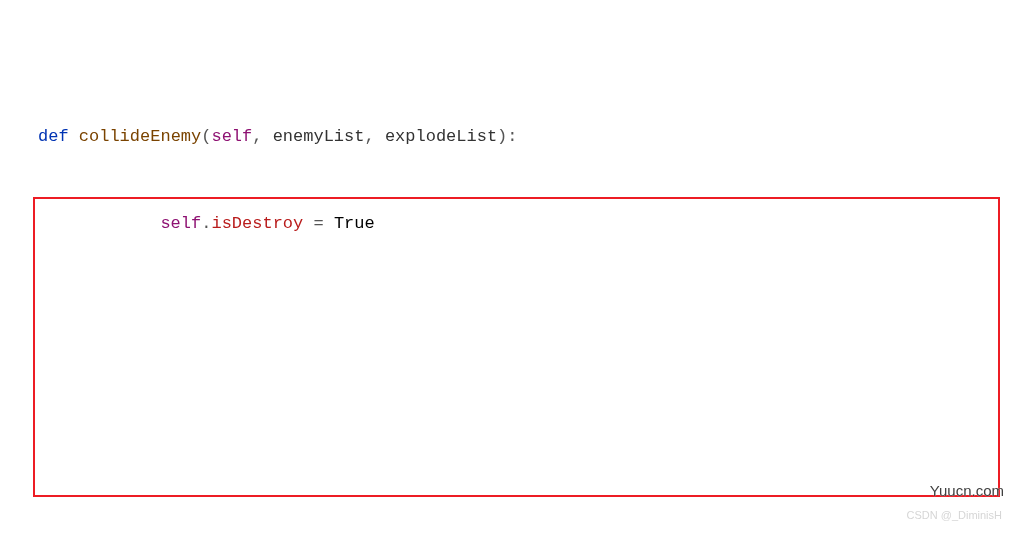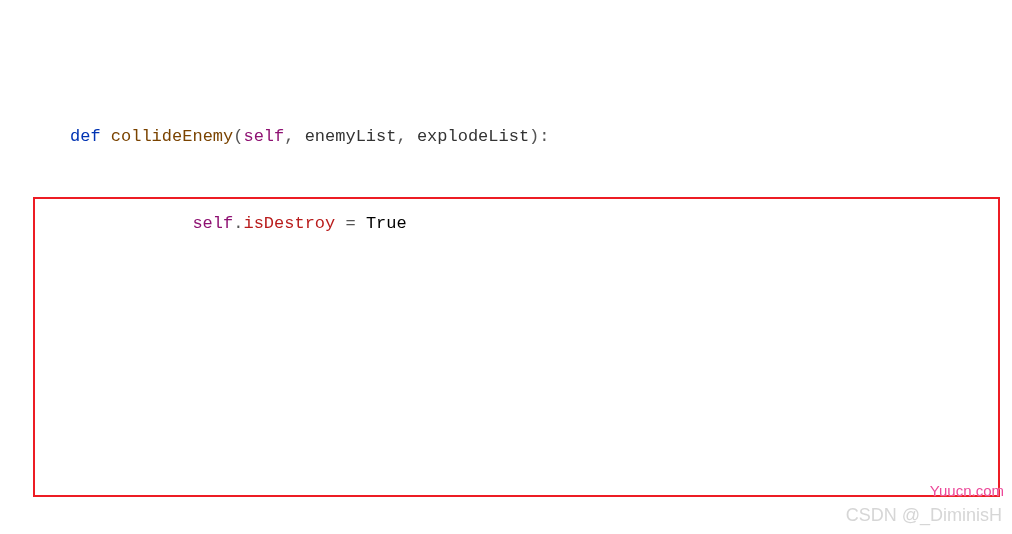--- a/index.html
+++ b/index.html
@@ -11,52 +11,52 @@
     font-size: 17px;
     line-height: 29px;
     color: #333;
     overflow: hidden;
   }
   .code-area {
     padding: 6px 0 0 0;
     white-space: pre;
     position: relative;
   }
-  .line { padding-left: 38px; position: relative; z-index: 2; margin-left: 32px; }
+  .line { padding-left: 38px; position: relative; z-index: 2; }
   .kw   { color: #0033b3; }     
   .fn   { color: #7a4300; }     
   .self { color: #8e1172; }     
   .var  { color: #333; } 
   .bool { color: #000000; }
   .attr { color: #b91c1c; }
   .call { color: #333; }
   .p    { color: #555; }
   .redbox {
     position: absolute;
     left: 33px; top: 197px;
     width: 967px; height: 300px;
     border: 2px solid #ed1c24;
     z-index: 1;
     pointer-events: none;
   }
   .wm1 {
     position: absolute;
     right: 8px; bottom: 29px;
-    color: #ec4899;
+    color: #404040;
     font-family: Arial, sans-serif;
     font-size: 15px;
     text-shadow: 0 0 1px #fff;
     z-index: 3;
   }
   .wm2 {
     position: absolute;
     right: 10px; bottom: 4px;
     color: #d6d6d6;
     font-family: Arial, sans-serif;
-    font-size: 18px;
+    font-size: 11px;
     z-index: 3;
   }
 </style>
 </head>
 <body>
 
 <div class="code-area">
   <div class="redbox"></div>
 
   <div class="line"><span class="kw">def</span> <span class="fn">collideEnemy</span><span class="p">(</span><span class="self">self</span><span class="p">, </span><span class="var">enemyList</span><span class="p">, </span><span class="var">explodeList</span><span class="p">):</span></div>

